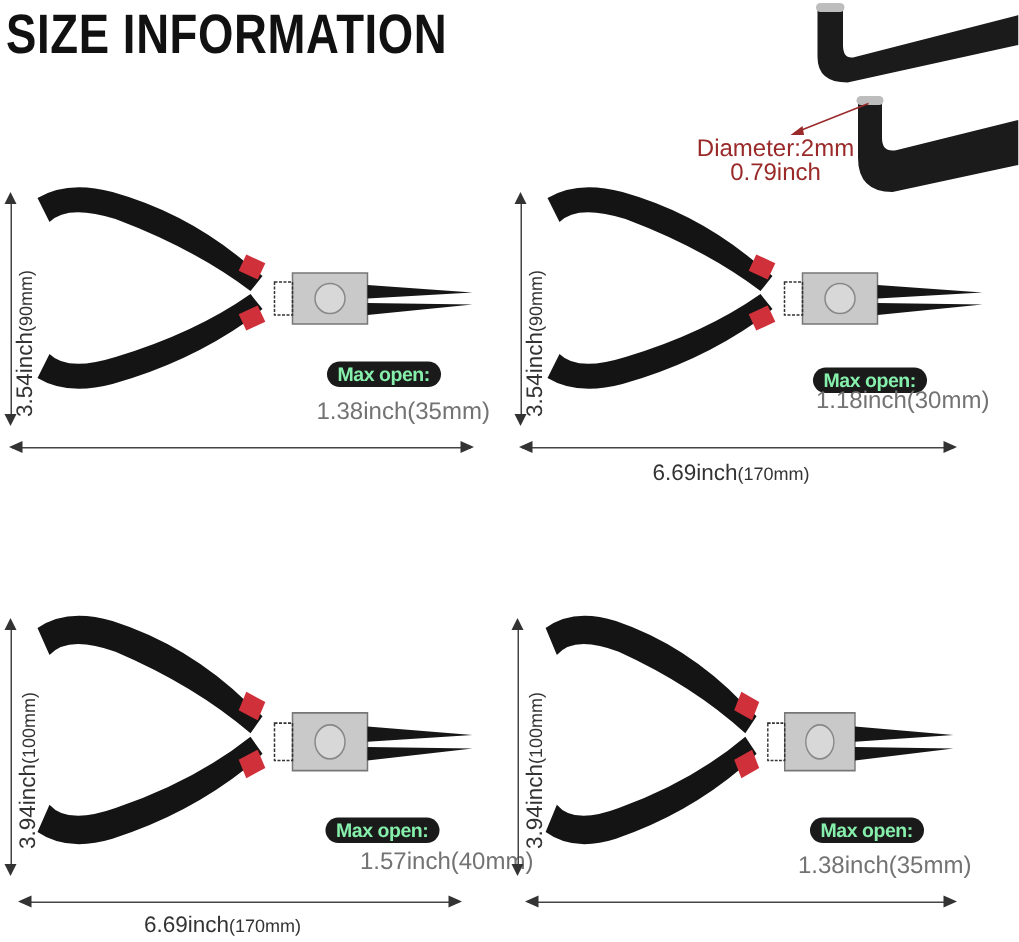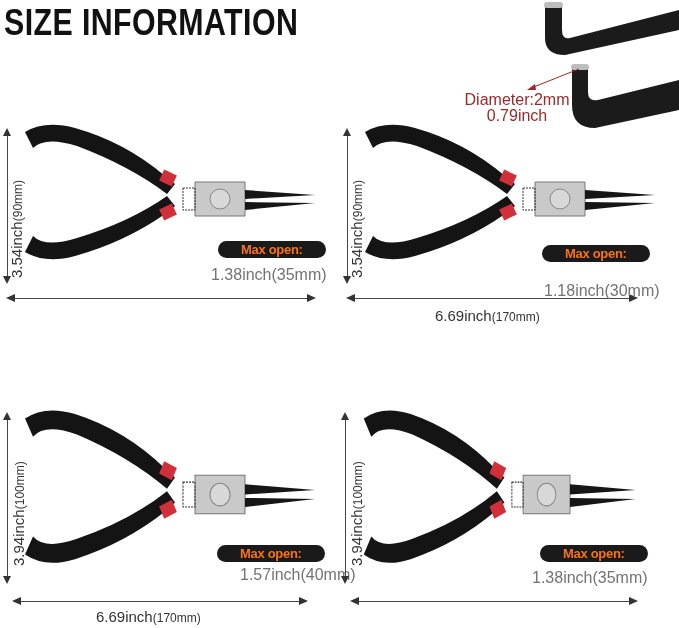--- a/index.html
+++ b/index.html
@@ -10,21 +10,21 @@
   .vline { position:absolute; left:4px; top:0; bottom:0; width:1px; background:#444; }
   .arrow-up { position:absolute; left:0; top:-2px; width:0; height:0; border-left:4.5px solid transparent; border-right:4.5px solid transparent; border-bottom:8px solid #333; }
   .arrow-down { position:absolute; left:0; bottom:-2px; width:0; height:0; border-left:4.5px solid transparent; border-right:4.5px solid transparent; border-top:8px solid #333; }
   .hline { position:absolute; height:1px; background:#444; }
   .arrow-left { position:absolute; left:-2px; top:-4px; width:0; height:0; border-top:4.5px solid transparent; border-bottom:4.5px solid transparent; border-right:9px solid #333; }
   .arrow-right { position:absolute; right:-2px; top:-4px; width:0; height:0; border-top:4.5px solid transparent; border-bottom:4.5px solid transparent; border-left:9px solid #333; }
   .vlabel { position:absolute; transform:rotate(-90deg); transform-origin:left top; white-space:nowrap; font-size:15px; color:#333; }
   .vlabel .small { font-size:12px; }
   .hlabel { position:absolute; white-space:nowrap; font-size:15px; color:#333; }
   .hlabel .small { font-size:12px; }
-  .pill { position:absolute; background:#1a1a1a; color:#f97316; font-weight:bold; font-size:13px; padding:1px 23px; border-radius:10px; letter-spacing:-0.3px; white-space:nowrap; }
+  .pill { position:absolute; background:#1a1a1a; color:#86efac; font-weight:bold; font-size:13px; padding:1px 7px; border-radius:10px; letter-spacing:-0.3px; white-space:nowrap; }
   .open-val { position:absolute; font-size:16px; color:#737373; white-space:nowrap; }
   .diam { position:absolute; color:#9a2a2a; font-size:16px; text-align:center; line-height:16px; }
   svg { position:absolute; overflow:visible; }
 </style>
 </head>
 <body>
 
 <div class="title">SIZE INFORMATION</div>
 
 <svg style="left:540px;top:0;" width="139" height="130" viewBox="0 0 139 130">
@@ -85,21 +85,21 @@
       <div class="arrow-up"></div>
       <div class="arrow-down"></div>
     </div>
   <div class="vlabel" style="left:8px;top:158px;"><span>3.54inch</span><span class="small">(90mm)</span></div>
   <div class="hline" style="left:8px;top:178px;width:288px;">
       <div class="arrow-left"></div>
       <div class="arrow-right"></div>
     </div>
   <div class="hlabel" style="left:95px;top:187px;"><span>6.69inch</span><span class="small">(170mm)</span></div>
   <div class="pill" style="left:202px;top:125px;">Max open:</div>
-  <div class="open-val" style="left:204px;top:162px;text-align:right;">1.18inch(30mm)</div>
+  <div class="open-val" style="left:204px;top:139px;text-align:right;">1.18inch(30mm)</div>
 </div>
 
 <div class="panel" style="left:0;top:400px;width:340px;height:228px;">
   <svg style="left:5px;top:5px;" width="320" height="170" viewBox="0 0 320 150" preserveAspectRatio="none">
       <use href="#plier-straight-ext"></use>
     </svg>
   <div class="vdim" style="left:3px;top:14px;height:168px;">
       <div class="vline"></div>
       <div class="arrow-up"></div>
       <div class="arrow-down"></div>

